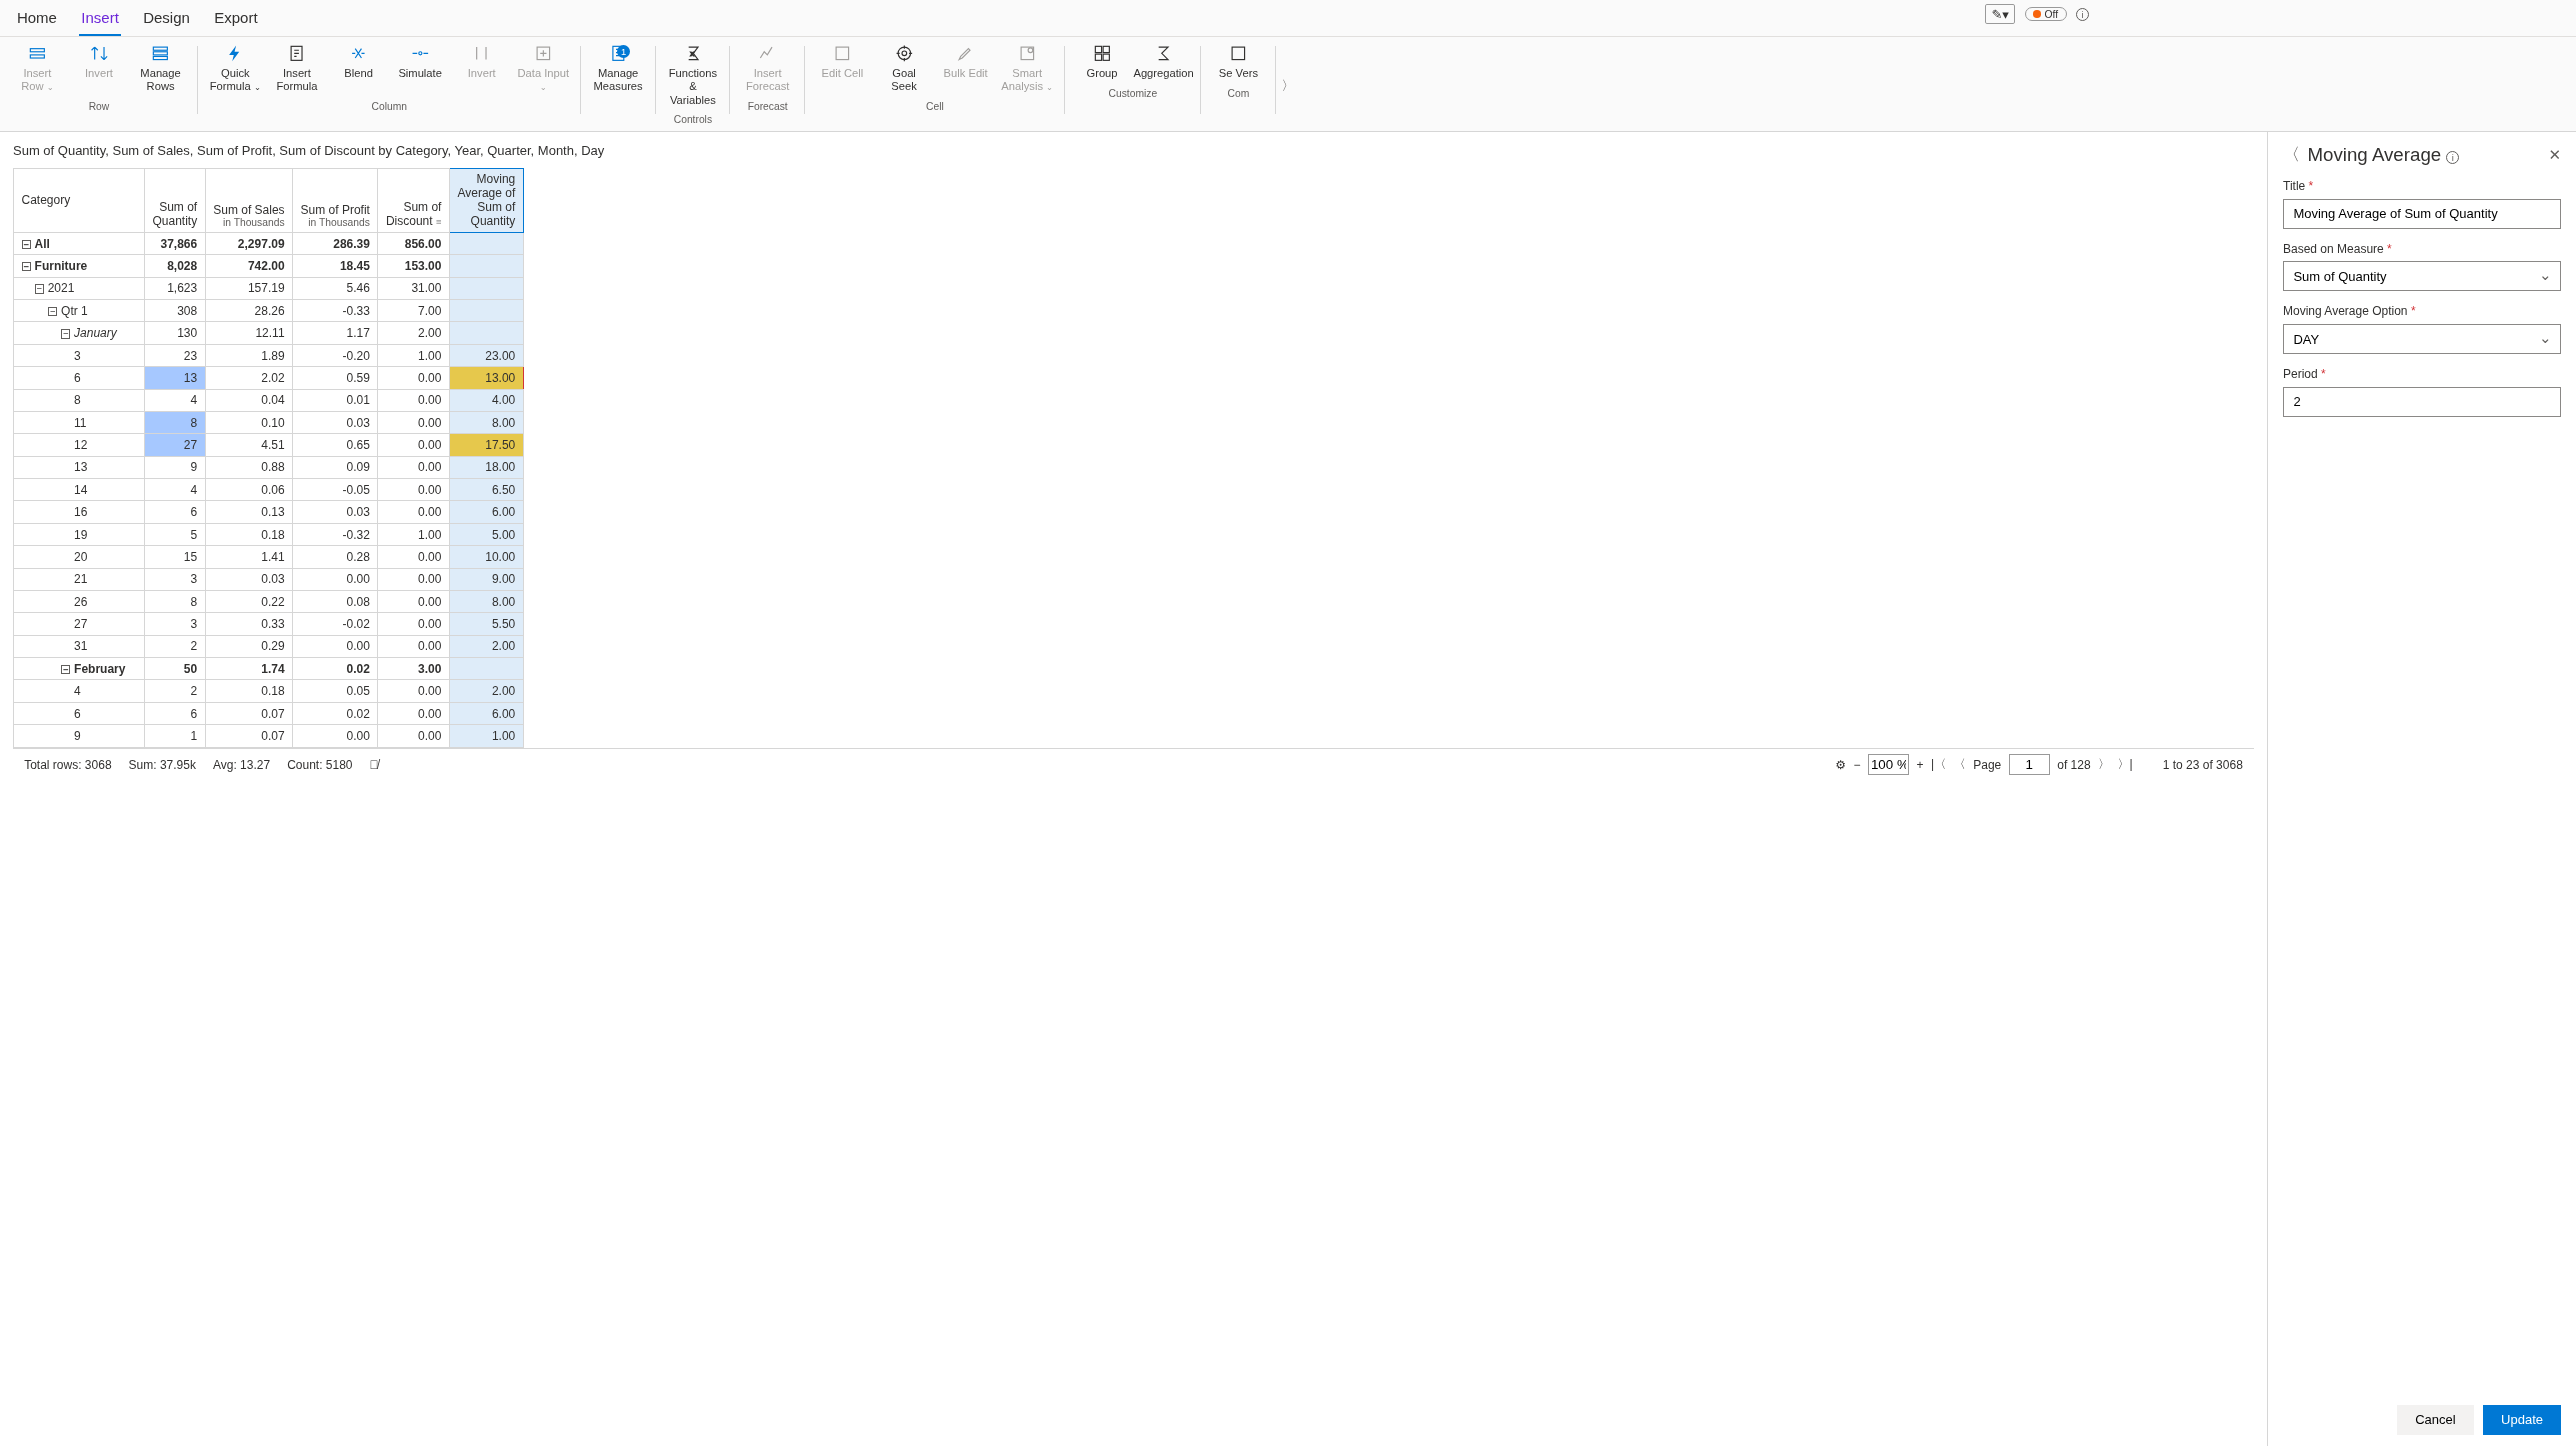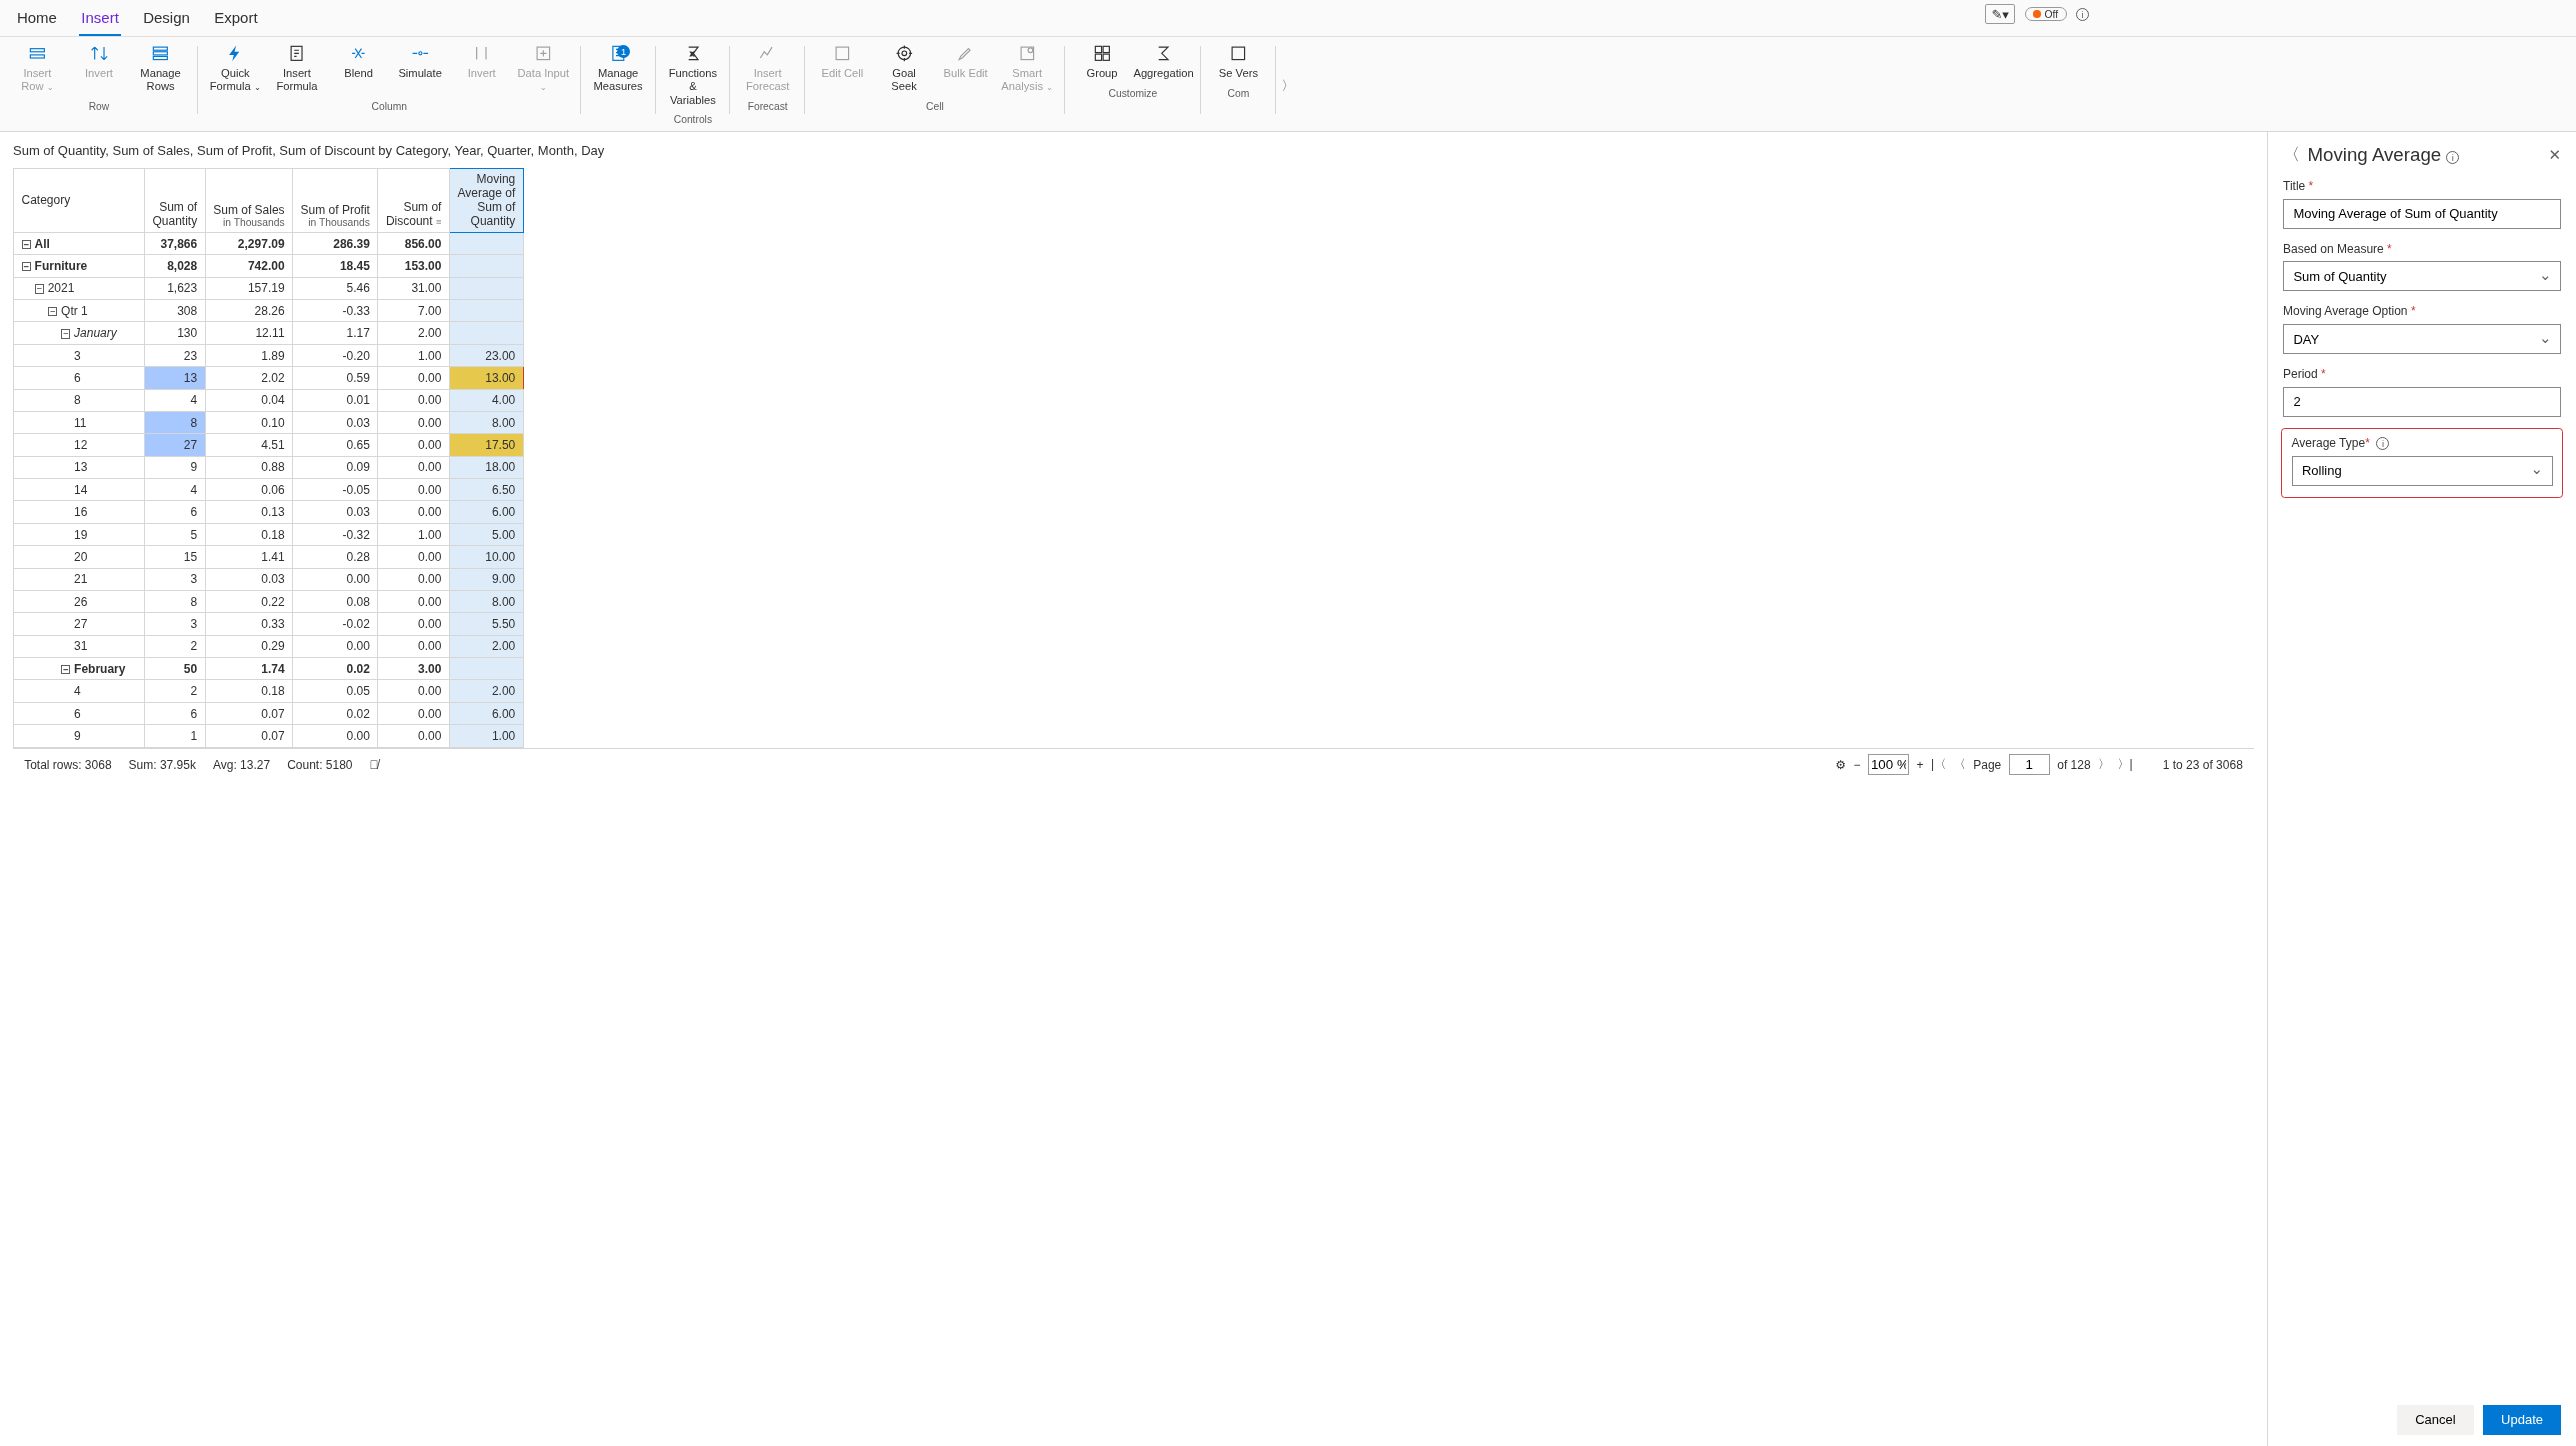--- a/index.html
+++ b/index.html
@@ -525,26 +525,20 @@
         <input readonly="" value="Sum of Quantity" style="">
       </div>
       <div class="fld sel">
         <label><span>Moving Average Option</span> <span class="req">*</span></label>
         <input readonly="" value="DAY" style="">
       </div>
       <div class="fld">
         <label><span>Period</span> <span class="req">*</span></label>
         <input value="2" style="">
       </div>
-      <div class="fld-box">
-        <div class="fld sel" style="margin-bottom:9.4px">
-          <label><span>Average Type</span><span class="req">*</span> &nbsp;<span class="info-ic">i</span></label>
-          <input readonly="" value="Rolling" style="">
-        </div>
-      </div>
       <div class="panel-ft">
         <button class="btn">Cancel</button>
         <button class="btn primary">Update</button>
       </div>
     </div>
   </div>
 </div>
 
 
 </body></html>

